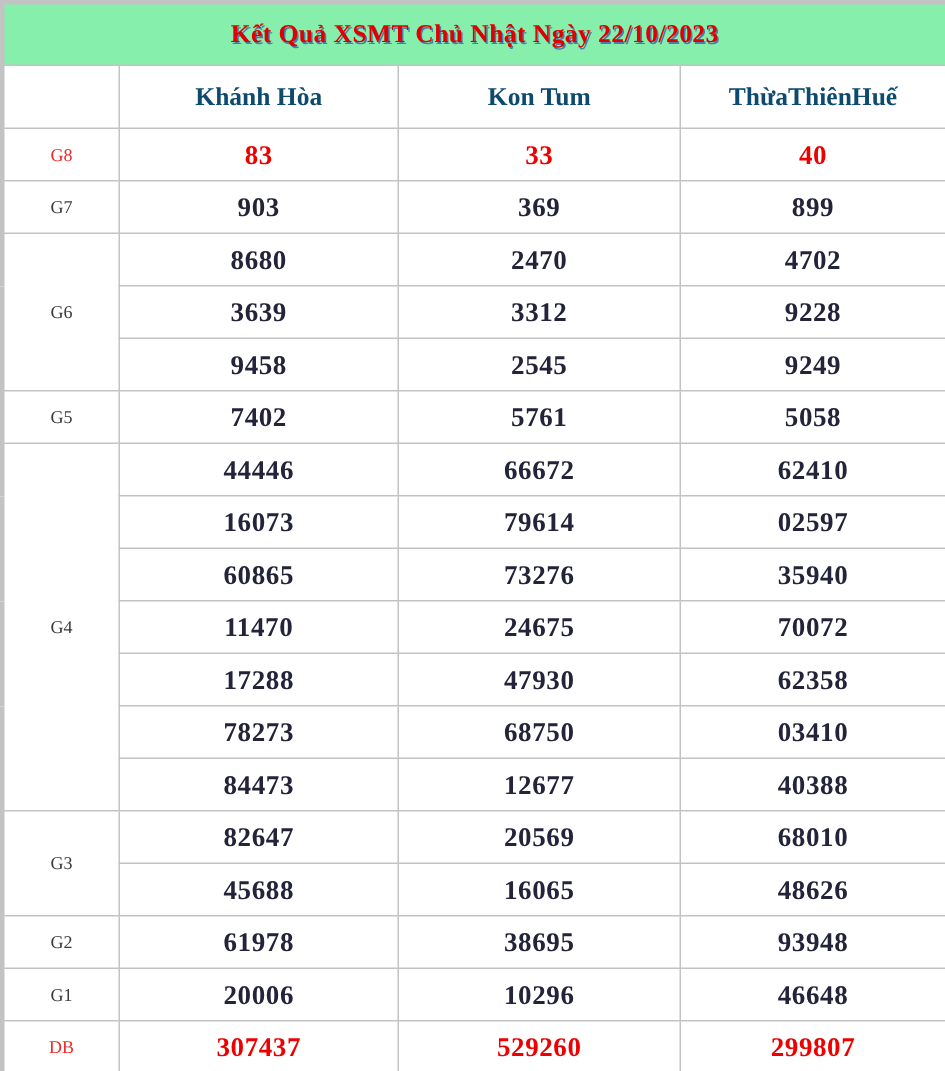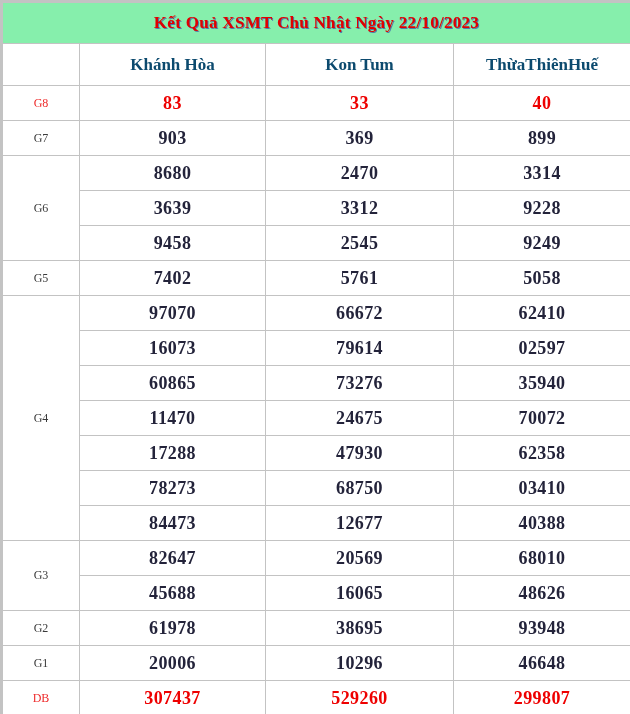--- a/index.html
+++ b/index.html
@@ -82,21 +82,21 @@
     <td class="label-cell">G7</td>
     <td class="val-cell">903</td>
     <td class="val-cell">369</td>
     <td class="val-cell">899</td>
   </tr>
 
   <tr>
     <td rowspan="3" class="label-cell">G6</td>
     <td class="val-cell">8680</td>
     <td class="val-cell">2470</td>
-    <td class="val-cell">3314</td>
+    <td class="val-cell">4702</td>
   </tr>
   <tr>
     <td class="val-cell">3639</td>
     <td class="val-cell">3312</td>
     <td class="val-cell">9228</td>
   </tr>
   <tr>
     <td class="val-cell">9458</td>
     <td class="val-cell">2545</td>
     <td class="val-cell">9249</td>
@@ -104,21 +104,21 @@
 
   <tr>
     <td class="label-cell">G5</td>
     <td class="val-cell">7402</td>
     <td class="val-cell">5761</td>
     <td class="val-cell">5058</td>
   </tr>
 
   <tr>
     <td rowspan="7" class="label-cell">G4</td>
-    <td class="val-cell">97070</td>
+    <td class="val-cell">44446</td>
     <td class="val-cell">66672</td>
     <td class="val-cell">62410</td>
   </tr>
   <tr>
     <td class="val-cell">16073</td>
     <td class="val-cell">79614</td>
     <td class="val-cell">02597</td>
   </tr>
   <tr>
     <td class="val-cell">60865</td>

